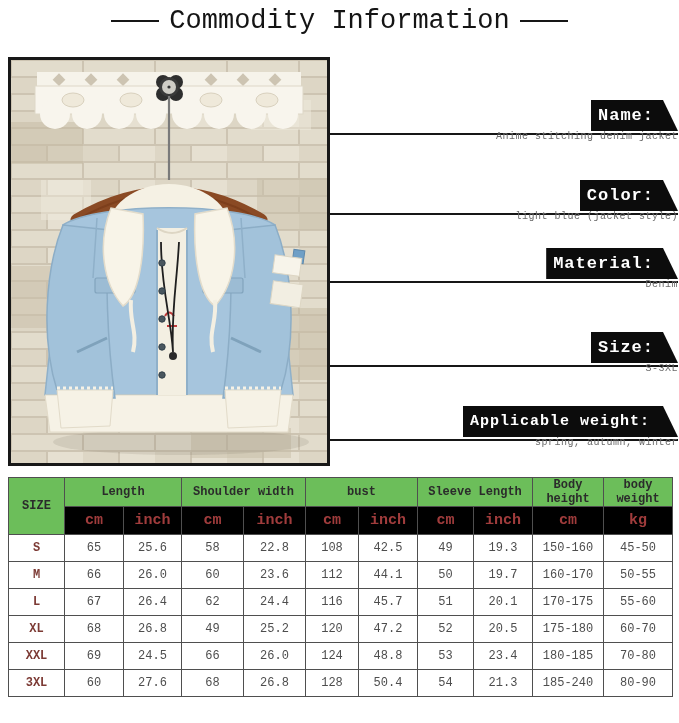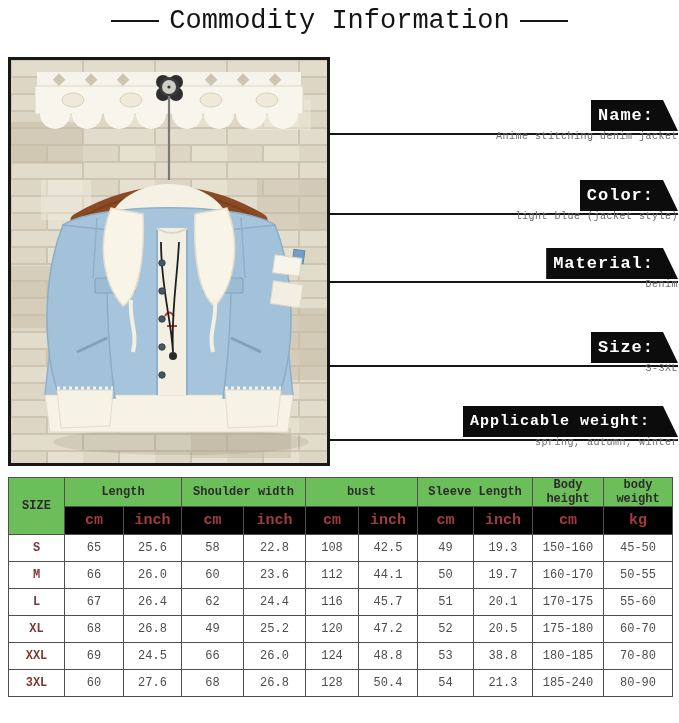--- a/index.html
+++ b/index.html
@@ -317,21 +317,21 @@
         </tr>
         <tr>
           <td class="size-cell">XXL</td>
           <td>69</td>
           <td>24.5</td>
           <td>66</td>
           <td>26.0</td>
           <td>124</td>
           <td>48.8</td>
           <td>53</td>
-          <td>38.8</td>
+          <td>23.4</td>
           <td>180-185</td>
           <td>70-80</td>
         </tr>
         <tr>
           <td class="size-cell">3XL</td>
           <td>60</td>
           <td>27.6</td>
           <td>68</td>
           <td>26.8</td>
           <td>128</td>

